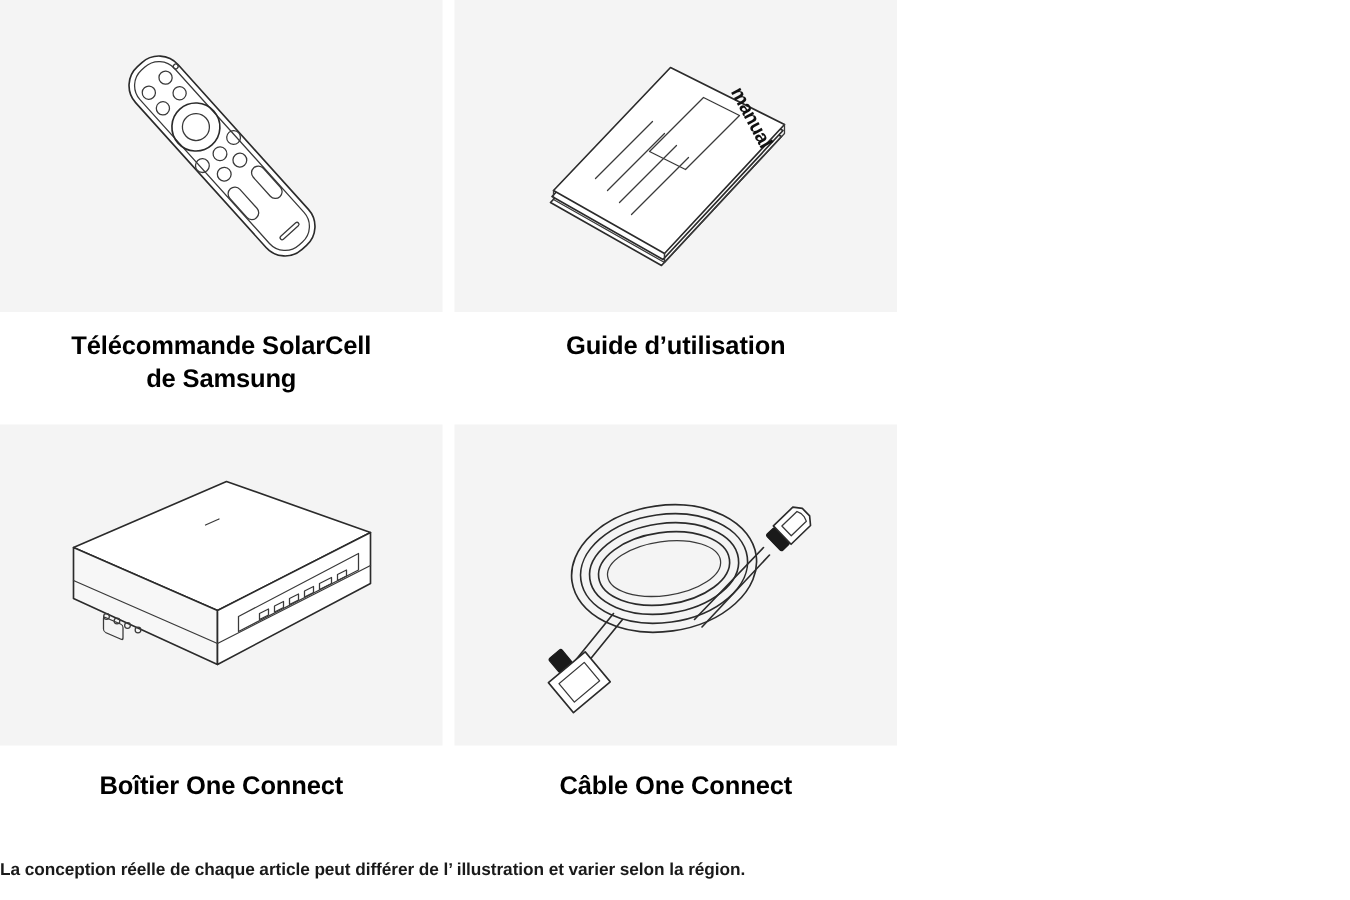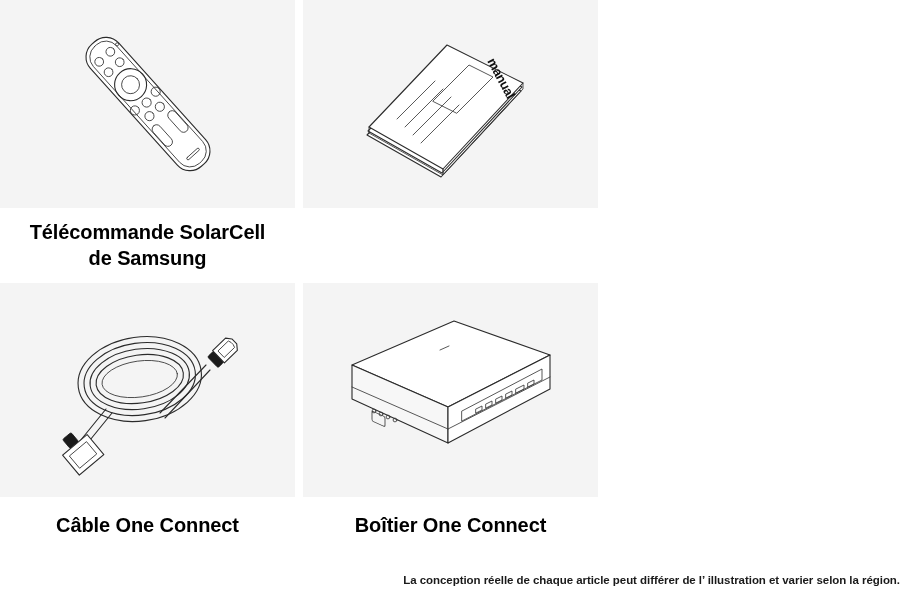--- a/index.html
+++ b/index.html
@@ -19,36 +19,36 @@
   .card{
     width:295px;height:208px;
     background:#f4f4f4;
     display:flex;align-items:center;justify-content:center;
     box-sizing:border-box;
   }
   .card.tall{height:214px;}
 
   .caption{
     text-align:center;
-    font-size:20px;
+    font-size:17px;
     font-weight:700;
     color:#000000;
     line-height:1.28;
     letter-spacing:-0.1px;
     padding:0 6px;
     box-sizing:border-box;
   }
   .cap-r1{padding-top:12px;height:66px;}
   .cap-r2{padding-top:16px;height:46px;}
 
   .footer{
     position:absolute;
     left:0;right:0;
     top:574px;
-    text-align:right;
+    text-align:left;
     font-size:11.5px;
     font-weight:600;
     color:#1a1a1a;
     letter-spacing:-0.05px;
   }
 
   svg{display:block;}
   .ln{fill:none;stroke:#2b2b2b;stroke-width:1.1;stroke-linejoin:round;stroke-linecap:round;}
   .ln-thin{fill:none;stroke:#3a3a3a;stroke-width:0.85;stroke-linejoin:round;stroke-linecap:round;}
   .ln-fill{fill:#ffffff;stroke:#2b2b2b;stroke-width:1.1;stroke-linejoin:round;stroke-linecap:round;}
@@ -116,61 +116,28 @@
           <path class="ln-thin" d="M46 100 L84 62"></path>
           <path class="ln-thin" d="M54 108 L92 70"></path>
           <path class="ln-thin" d="M62 116 L100 78"></path>
           <path class="ln-thin" d="M70 124 L108 86"></path>
 
           <g transform="translate(136,42) rotate(62)">
             <text class="manual-txt" x="0" y="0">manual</text>
           </g>
         </svg>
       </div>
+      <div class="caption cap-r1">
+        <span>Guide d’utilisation</span>
+      </div>
     </div>
 
   </div>
 
   <div class="row" style="margin-top:9px;">
-
-    <div class="cell">
-      <div class="card tall">
-        <svg width="215" height="175" viewBox="0 0 215 175">
-
-          <g transform="rotate(-8 100 78)">
-            <ellipse class="ln" cx="100" cy="76" rx="62" ry="42"></ellipse>
-            <ellipse class="ln" cx="100" cy="76" rx="56" ry="36"></ellipse>
-            <ellipse class="ln" cx="100" cy="76" rx="50" ry="30"></ellipse>
-            <ellipse class="ln" cx="100" cy="76" rx="44" ry="24"></ellipse>
-            <ellipse class="ln-thin" cx="100" cy="76" rx="38" ry="18"></ellipse>
-          </g>
-
-          <path class="ln" d="M120 110 L166 62"></path>
-          <path class="ln" d="M125 115 L170 67"></path>
-
-          <g transform="rotate(-44 181 52)">
-            <rect class="dark" x="170" y="44" width="8" height="15" rx="1.5"></rect>
-            <path class="ln-fill" d="M178 43 L196 43 L200 48 L200 55 L196 60 L178 60 Z"></path>
-            <path class="ln-thin" d="M182 47 L196 47 L197 50 L197 53 L196 56 L182 56 Z"></path>
-          </g>
-
-          <path class="ln" d="M66 106 L40 138"></path>
-          <path class="ln" d="M72 110 L46 142"></path>
-
-          <g transform="rotate(-40 40 148)">
-            <rect class="dark" x="34" y="128" width="11" height="12" rx="1.5"></rect>
-            <path class="ln-fill" d="M24 140 L56 140 L56 166 L24 166 Z"></path>
-            <path class="ln-thin" d="M29 145 L51 145 L51 161 L29 161 Z"></path>
-          </g>
-        </svg>
-      </div>
-      <div class="caption cap-r2">
-        <span>Câble One Connect</span>
-      </div>
-    </div>
 
     <div class="cell">
       <div class="card tall">
         <svg width="230" height="175" viewBox="0 0 230 175">
 
           <path class="ln-fill" d="M16 62 L118 18 L214 52 L112 104 Z"></path>
 
           <path class="ln-fill2" d="M16 62 L112 104 L112 140 L16 96 Z"></path>
 
           <path class="ln-fill" d="M112 104 L214 52 L214 86 L112 140 Z"></path>
@@ -198,17 +165,53 @@
             <circle cx="59" cy="117" r="1.9"></circle>
           </g>
 
           <path class="ln-thin" d="M104 47 l9 -4"></path>
         </svg>
       </div>
       <div class="caption cap-r2">
         <span>Boîtier One Connect</span>
       </div>
     </div>
+
+    <div class="cell">
+      <div class="card tall">
+        <svg width="215" height="175" viewBox="0 0 215 175">
+
+          <g transform="rotate(-8 100 78)">
+            <ellipse class="ln" cx="100" cy="76" rx="62" ry="42"></ellipse>
+            <ellipse class="ln" cx="100" cy="76" rx="56" ry="36"></ellipse>
+            <ellipse class="ln" cx="100" cy="76" rx="50" ry="30"></ellipse>
+            <ellipse class="ln" cx="100" cy="76" rx="44" ry="24"></ellipse>
+            <ellipse class="ln-thin" cx="100" cy="76" rx="38" ry="18"></ellipse>
+          </g>
+
+          <path class="ln" d="M120 110 L166 62"></path>
+          <path class="ln" d="M125 115 L170 67"></path>
+
+          <g transform="rotate(-44 181 52)">
+            <rect class="dark" x="170" y="44" width="8" height="15" rx="1.5"></rect>
+            <path class="ln-fill" d="M178 43 L196 43 L200 48 L200 55 L196 60 L178 60 Z"></path>
+            <path class="ln-thin" d="M182 47 L196 47 L197 50 L197 53 L196 56 L182 56 Z"></path>
+          </g>
+
+          <path class="ln" d="M66 106 L40 138"></path>
+          <path class="ln" d="M72 110 L46 142"></path>
+
+          <g transform="rotate(-40 40 148)">
+            <rect class="dark" x="34" y="128" width="11" height="12" rx="1.5"></rect>
+            <path class="ln-fill" d="M24 140 L56 140 L56 166 L24 166 Z"></path>
+            <path class="ln-thin" d="M29 145 L51 145 L51 161 L29 161 Z"></path>
+          </g>
+        </svg>
+      </div>
+      <div class="caption cap-r2">
+        <span>Câble One Connect</span>
+      </div>
+    </div>
   </div>
 
   <div class="footer">La conception réelle de chaque article peut différer de l’  illustration et varier selon la région.</div>
 
 </div>
 
 </body></html>

